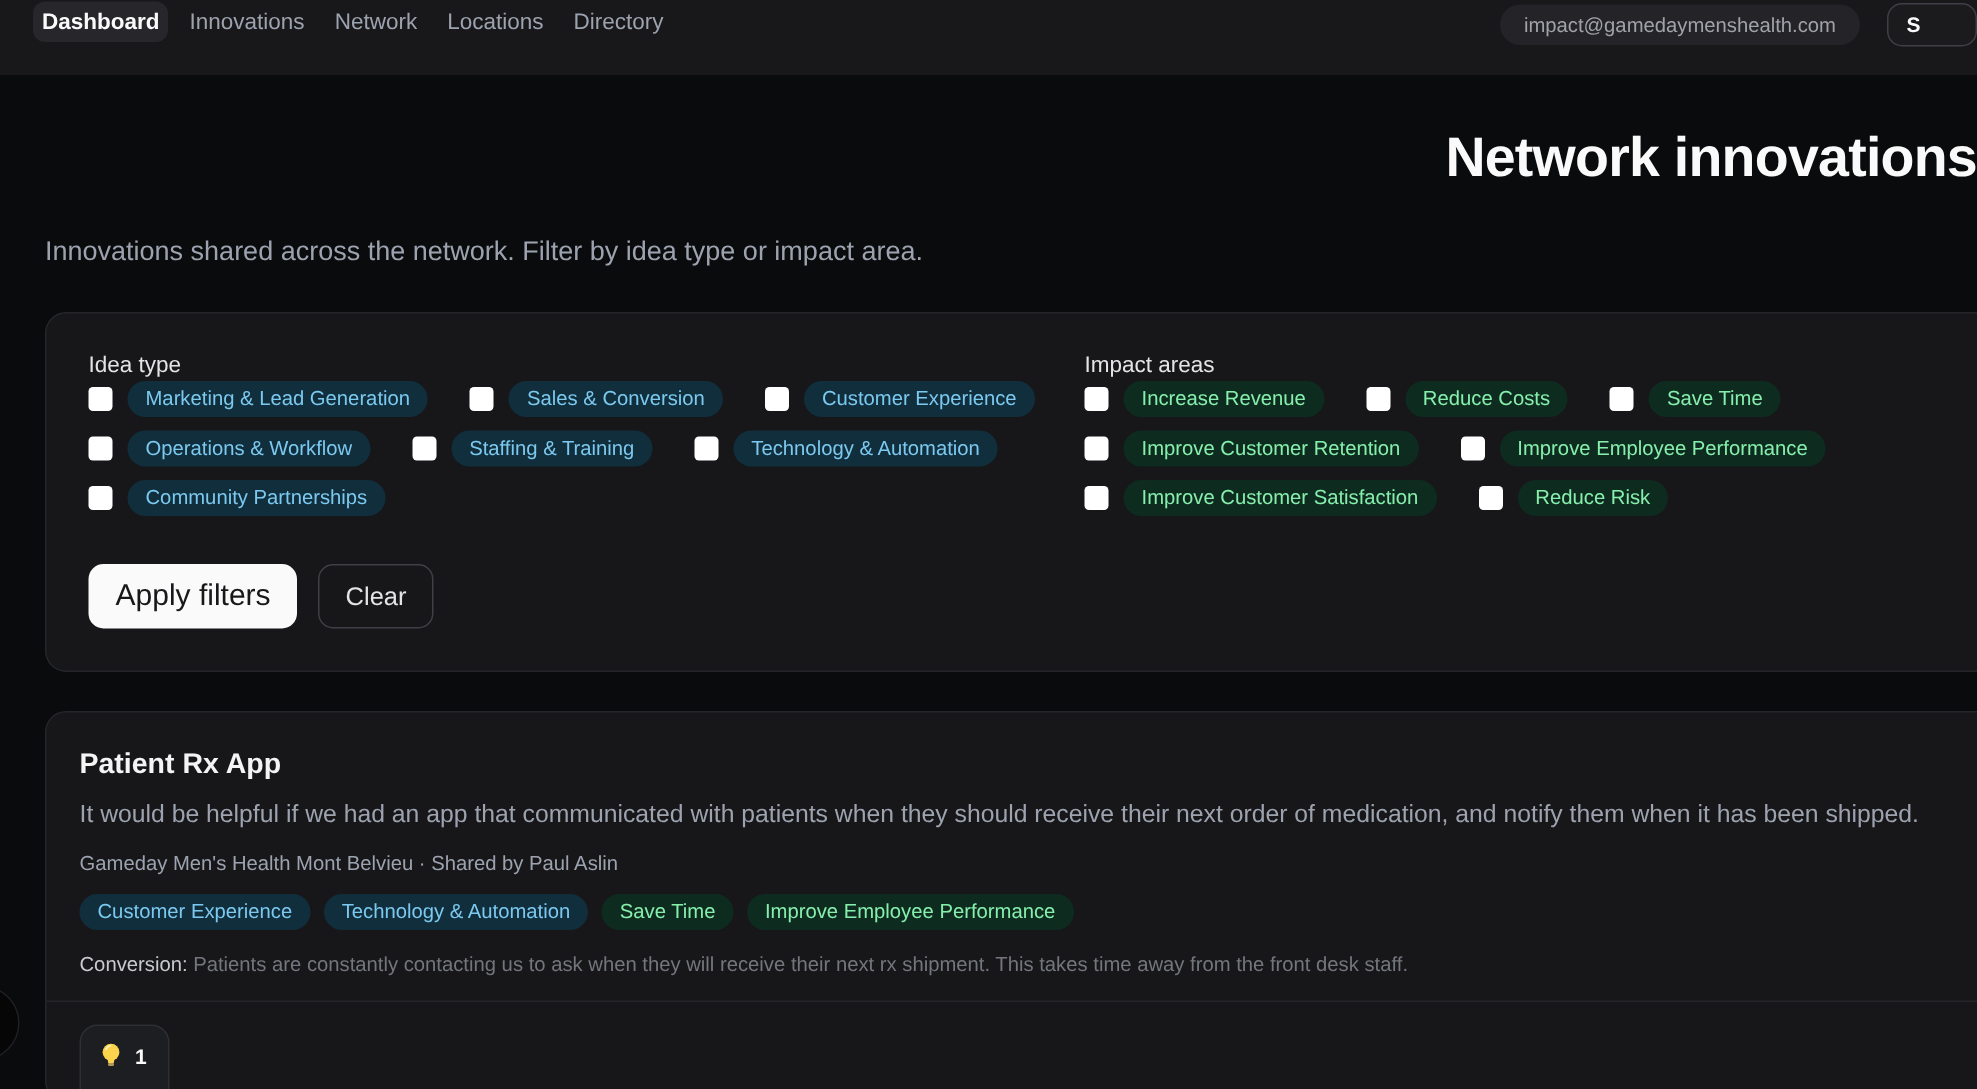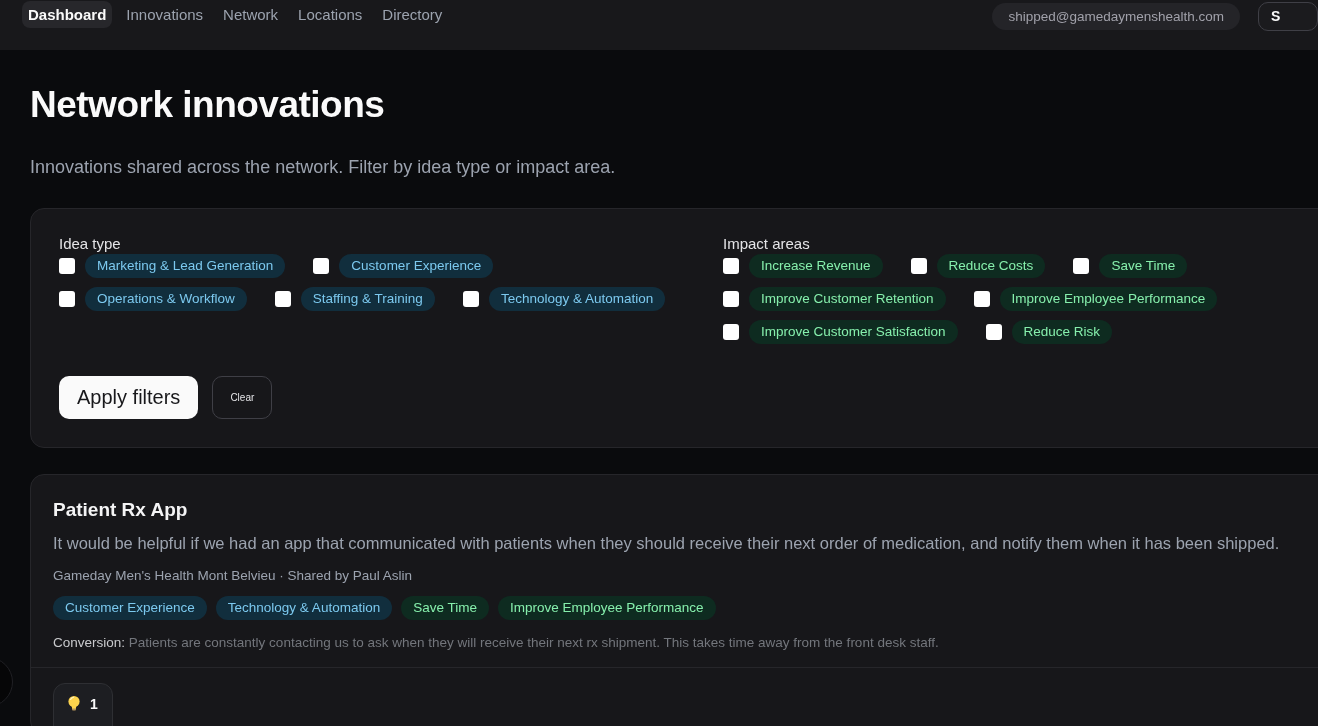--- a/index.html
+++ b/index.html
@@ -59,20 +59,21 @@
   }
 
   
   .main { padding-left: 30px; }
   .page-title {
     margin-top: 34px;
     font-size: 37px;
     font-weight: 700;
     letter-spacing: -0.5px;
     color: #fafafa;
+    text-align: right;
   }
   .page-subtitle {
     margin-top: 31px;
     font-size: 18px;
     color: #9ca3af;
   }
 
   
   .panel {
     margin-top: 30px;
@@ -109,21 +110,21 @@
   .panel-actions { display: flex; gap: 14px; margin-top: 23px; }
   .btn-apply {
     background: #fafafa; color: #18181b;
     font-size: 20px; border: none;
     border-radius: 10px; padding: 10px 18px;
     font-family: "Liberation Sans", sans-serif;
     cursor: pointer;
   }
   .btn-clear {
     background: transparent; color: #e4e4e7;
-    font-size: 10px; border: 1px solid #3f3f46;
+    font-size: 17px; border: 1px solid #3f3f46;
     border-radius: 10px; padding: 10px 17px;
     font-family: "Liberation Sans", sans-serif;
     cursor: pointer;
   }
 
   
   .card {
     margin-top: 26px;
     width: 1330px;
     background: #17171a;
@@ -165,55 +166,65 @@
 
 <div class="header">
   <div class="nav">
     <button class="nav-item active">Dashboard</button>
     <button class="nav-item">Innovations</button>
     <button class="nav-item">Network</button>
     <button class="nav-item">Locations</button>
     <button class="nav-item">Directory</button>
   </div>
   <div class="header-right">
-    <span class="email-chip">shipped@gamedaymenshealth.com</span>
+    <span class="email-chip">impact@gamedaymenshealth.com</span>
     <button class="signout-btn">S</button>
   </div>
 </div>
 
 <div class="main">
   <h1 class="page-title">Network innovations</h1>
   <p class="page-subtitle">Innovations shared across the network. Filter by idea type or impact area.</p>
 
   <div class="panel">
     <div class="panel-columns">
       <div class="col-idea">
         <div class="group-label">Idea type</div>
         <div class="chk-row">
           <span class="chk-item">
             <span class="checkbox"></span>
             <span class="pill pill-idea">Marketing &amp; Lead Generation</span>
           </span>
           <span class="chk-item">
             <span class="checkbox"></span>
+            <span class="pill pill-idea">Sales &amp; Conversion</span>
+          </span>
+          <span class="chk-item">
+            <span class="checkbox"></span>
             <span class="pill pill-idea">Customer Experience</span>
           </span>
         </div>
         <div class="chk-row">
           <span class="chk-item">
             <span class="checkbox"></span>
             <span class="pill pill-idea">Operations &amp; Workflow</span>
           </span>
           <span class="chk-item">
             <span class="checkbox"></span>
             <span class="pill pill-idea">Staffing &amp; Training</span>
           </span>
           <span class="chk-item">
             <span class="checkbox"></span>
             <span class="pill pill-idea">Technology &amp; Automation</span>
+          </span>
+        </div>
+        <div class="chk-row">
+          <span class="chk-item">
+            <span class="checkbox"></span>
+            <span class="pill pill-idea">Community Partnerships</span>
           </span>
         </div>
       </div>
 
       <div class="col-impact">
         <div class="group-label">Impact areas</div>
         <div class="chk-row">
           <span class="chk-item">
             <span class="checkbox"></span>
             <span class="pill pill-impact">Increase Revenue</span>

